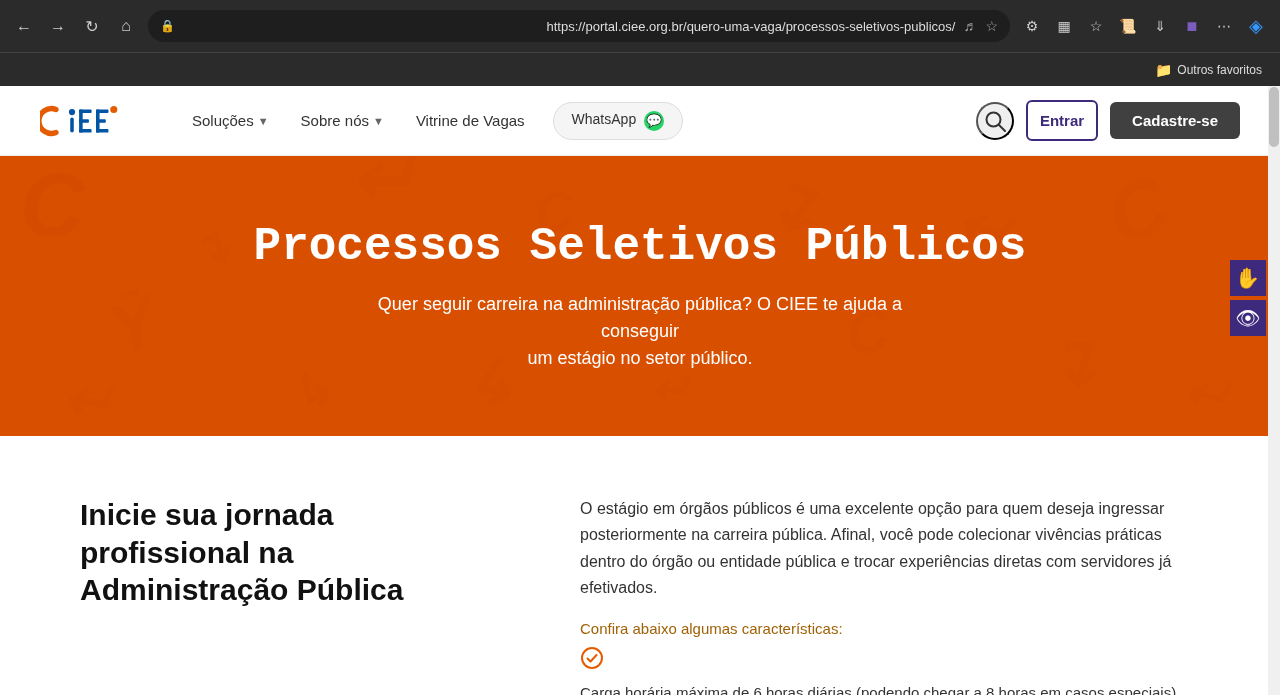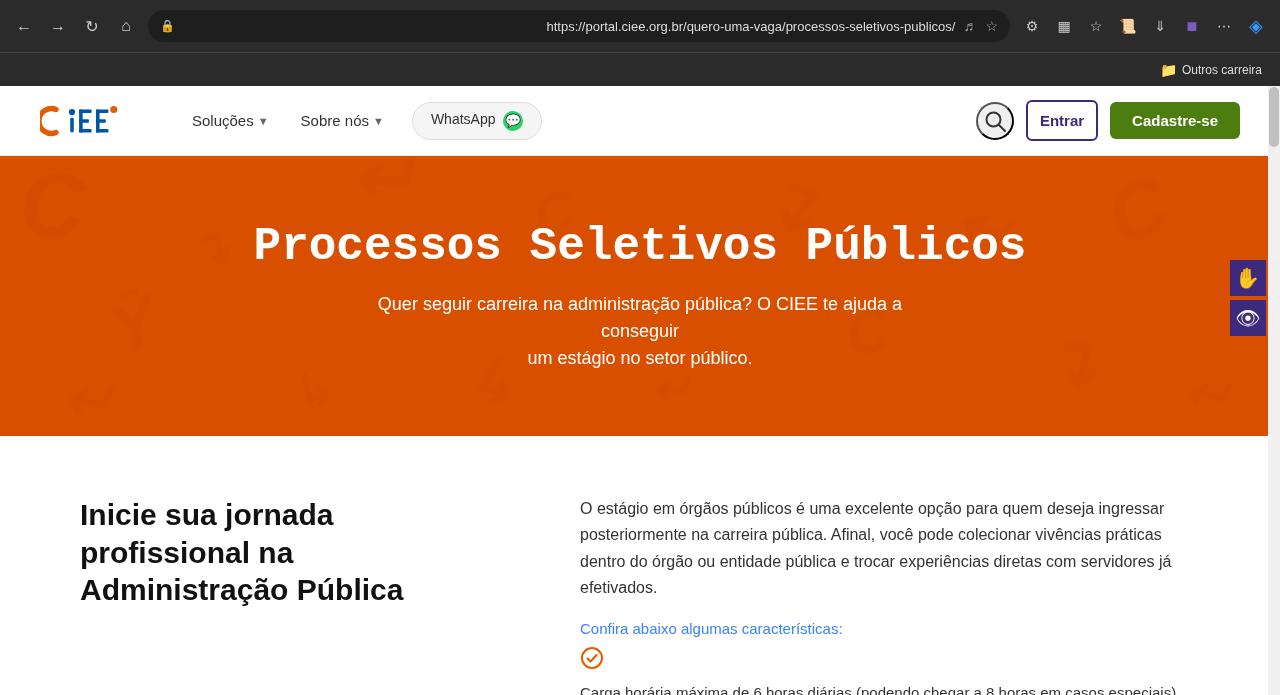--- a/index.html
+++ b/index.html
@@ -218,21 +218,21 @@
       background: transparent;
       color: #3d2a7d;
       font-size: 15px;
       font-weight: 600;
       border-radius: 6px;
       cursor: pointer;
     }
     .cadastrese-btn {
       padding: 10px 22px;
       border: none;
-      background: #4d7c0f;
+      background: #404040;
       color: #fff;
       font-size: 15px;
       font-weight: 600;
       border-radius: 6px;
       cursor: pointer;
     }
 
     
     .hero {
       background: #d94f00;
@@ -290,21 +290,21 @@
       flex: 1;
     }
     .content-paragraph {
       font-size: 16px;
       color: #333;
       line-height: 1.65;
       margin-bottom: 18px;
     }
     .content-subheading {
       font-size: 15px;
-      color: #3b82f6;
+      color: #a16207;
       margin-bottom: 8px;
     }
     .feature-item {
       display: flex;
       align-items: flex-start;
       gap: 12px;
       margin-bottom: 8px;
       flex-direction: column;
     }
     .feature-check {
@@ -344,21 +344,21 @@
     <button class="browser-action-btn" style="color:#7c5cbf;font-size:18px;">■</button>
     <button class="browser-action-btn">⋯</button>
     <button class="browser-action-btn" style="color:#3399ff;font-size:18px;">◈</button>
   </div>
 </div>
 
 <div class="favorites-bar">
   <span style="flex:1;"></span>
   <div class="favorites-item">
     <span class="favorites-icon">📁</span>
-    <span>Outros carreira</span>
+    <span>Outros favoritos</span>
   </div>
 </div>
 
 <div class="website">
 
   <nav class="navbar">
 
     <div class="logo">
       <svg class="logo-svg" viewBox="0 0 90 42" xmlns="http://www.w3.org/2000/svg">
 
@@ -383,20 +383,23 @@
     </div>
 
     <div class="nav-links">
       <div class="nav-link">
         <span>Soluções</span>
         <span class="chevron">▼</span>
       </div>
       <div class="nav-link">
         <span>Sobre nós</span>
         <span class="chevron">▼</span>
+      </div>
+      <div class="nav-link">
+        <span>Vitrine de Vagas</span>
       </div>
       <button class="whatsapp-btn">
         <span>WhatsApp</span>
         <div class="whatsapp-icon">
           <span style="font-size:13px;">💬</span>
         </div>
       </button>
     </div>
 
     <div class="navbar-actions">

